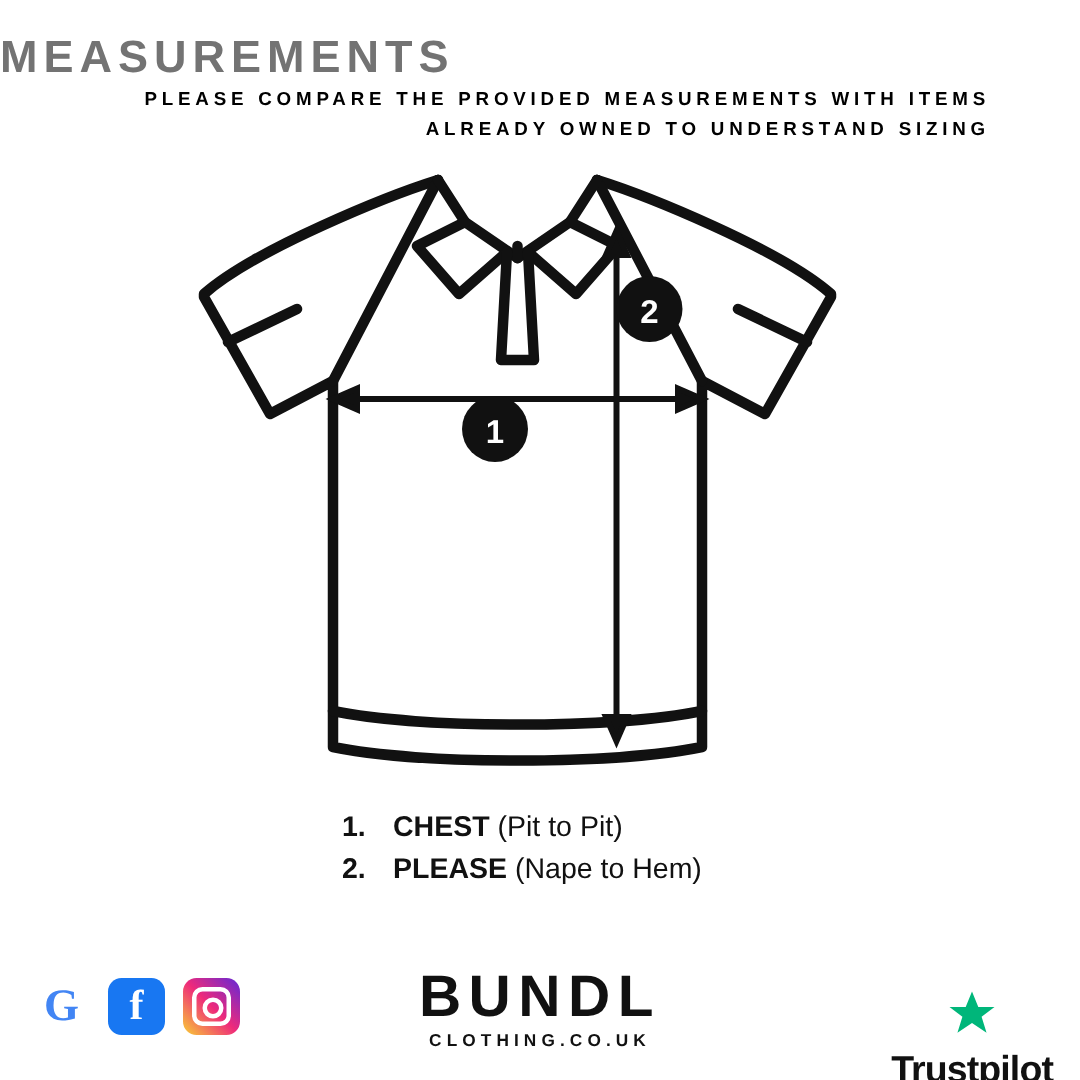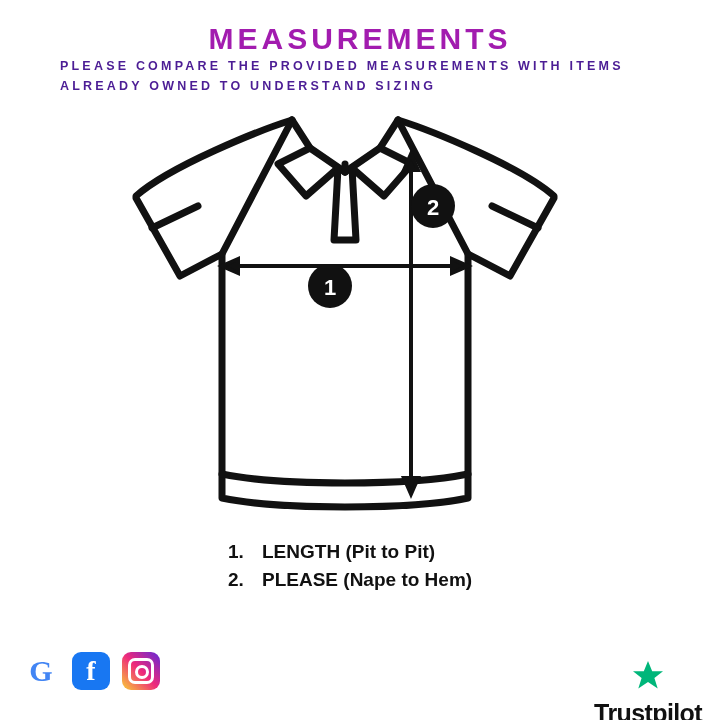--- a/index.html
+++ b/index.html
@@ -19,37 +19,36 @@
     height: 720px;
     background: #ffffff;
     box-sizing: border-box;
   }
   
   .title {
     position: absolute;
     top: 22px;
     left: 0;
     width: 720px;
-    text-align: center;
     font-size: 30px;
     font-weight: bold;
     letter-spacing: 4px;
-    color: #a21caf;
+    color: #737373;
   }
   .subtitle {
     position: absolute;
     top: 56px;
     left: 60px;
     width: 600px;
-    text-align: left;
+    text-align: right;
     font-size: 12.5px;
     font-weight: bold;
     letter-spacing: 3.2px;
     line-height: 20px;
-    color: #4c1d95;
+    color: #000000;
   }
   
   .diagram {
     position: absolute;
     top: 106px;
     left: 110px;
     width: 500px;
     height: 410px;
   }
   .diagram svg {
@@ -75,21 +74,21 @@
     width: 34px;
     text-align: left;
     font-weight: bold;
   }
   .legend-label {
     width: 230px;
     text-align: left;
     font-weight: bold;
   }
   .legend-label .thin {
-    font-weight: bold;
+    font-weight: normal;
   }
   
   .footer {
     position: absolute;
     bottom: 0;
     left: 0;
     width: 720px;
     height: 86px;
   }
   .social {
@@ -210,21 +209,21 @@
         <circle cx="323" cy="100" r="22" fill="#111111"></circle>
         <text x="323" y="109" text-anchor="middle" font-family="Liberation Sans, sans-serif" font-size="22" font-weight="bold" fill="#ffffff">2</text>
       </g>
     </svg>
   </div>
 
   <div class="legend">
     <div class="legend-row">
       <span class="legend-num">1.</span>
       <span class="legend-label">
-        <span>LENGTH</span>
+        <span>CHEST</span>
         <span class="thin">(Pit to Pit)</span>
       </span>
     </div>
     <div class="legend-row">
       <span class="legend-num">2.</span>
       <span class="legend-label">
         <span>PLEASE</span>
         <span class="thin">(Nape to Hem)</span>
       </span>
     </div>
@@ -239,20 +238,24 @@
       <span class="social-icon" style="background:#1877f2;font-family:'Liberation Serif',serif;font-size:28px;">
         <span>f</span>
       </span>
       <span class="social-icon" style="background:linear-gradient(45deg,#f9ce34,#ee2a7b,#6228d7);position:relative;">
         <span style="display:block;width:20px;height:20px;border:3px solid #fff;border-radius:7px;position:relative;">
           <span style="position:absolute;left:4px;top:4px;width:8px;height:8px;border:3px solid #fff;border-radius:50%;"></span>
         </span>
       </span>
     </div>
 
+    <div class="brand">
+      <div class="brand-name">BUNDL</div>
+      <div class="brand-url">CLOTHING.CO.UK</div>
+    </div>
 
     <div class="trustpilot">
       <svg width="32" height="32" viewBox="0 0 32 32">
         <polygon points="16,1 20.2,11.3 31,11.3 22.4,17.9 25.7,28.5 16,22 6.3,28.5 9.6,17.9 1,11.3 11.8,11.3" fill="#00b67a"></polygon>
       </svg>
       <span class="tp-text">Trustpilot</span>
     </div>
 
   </div>
 

